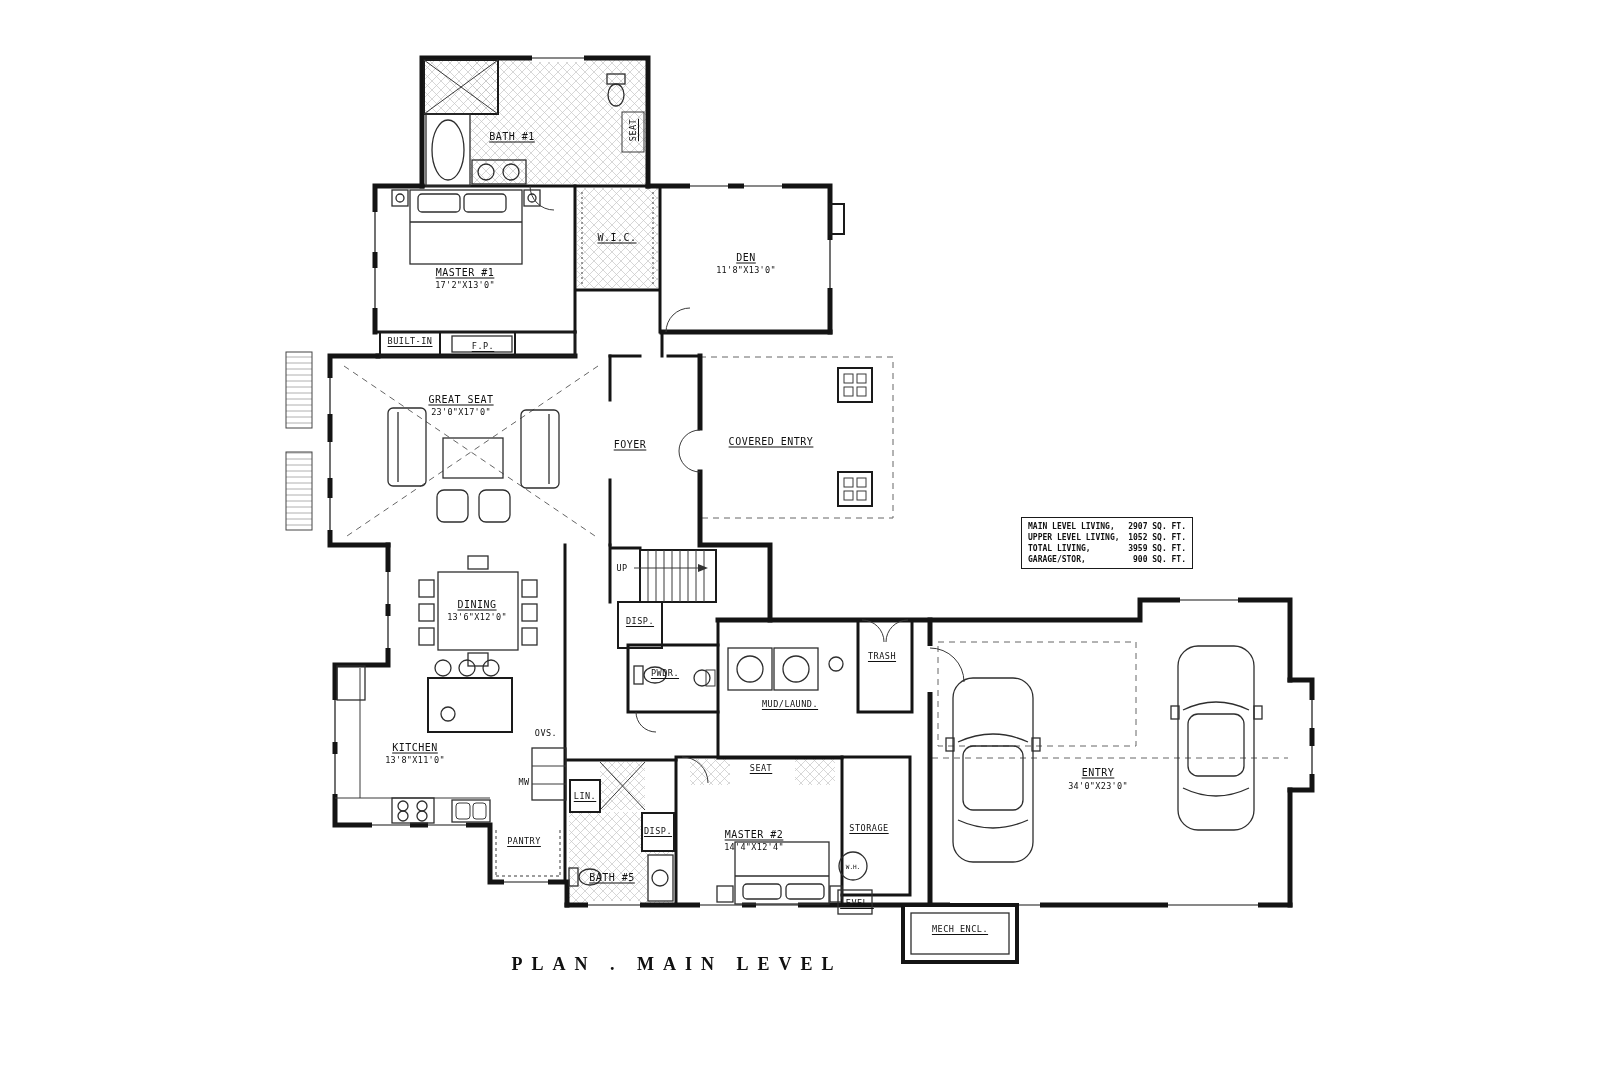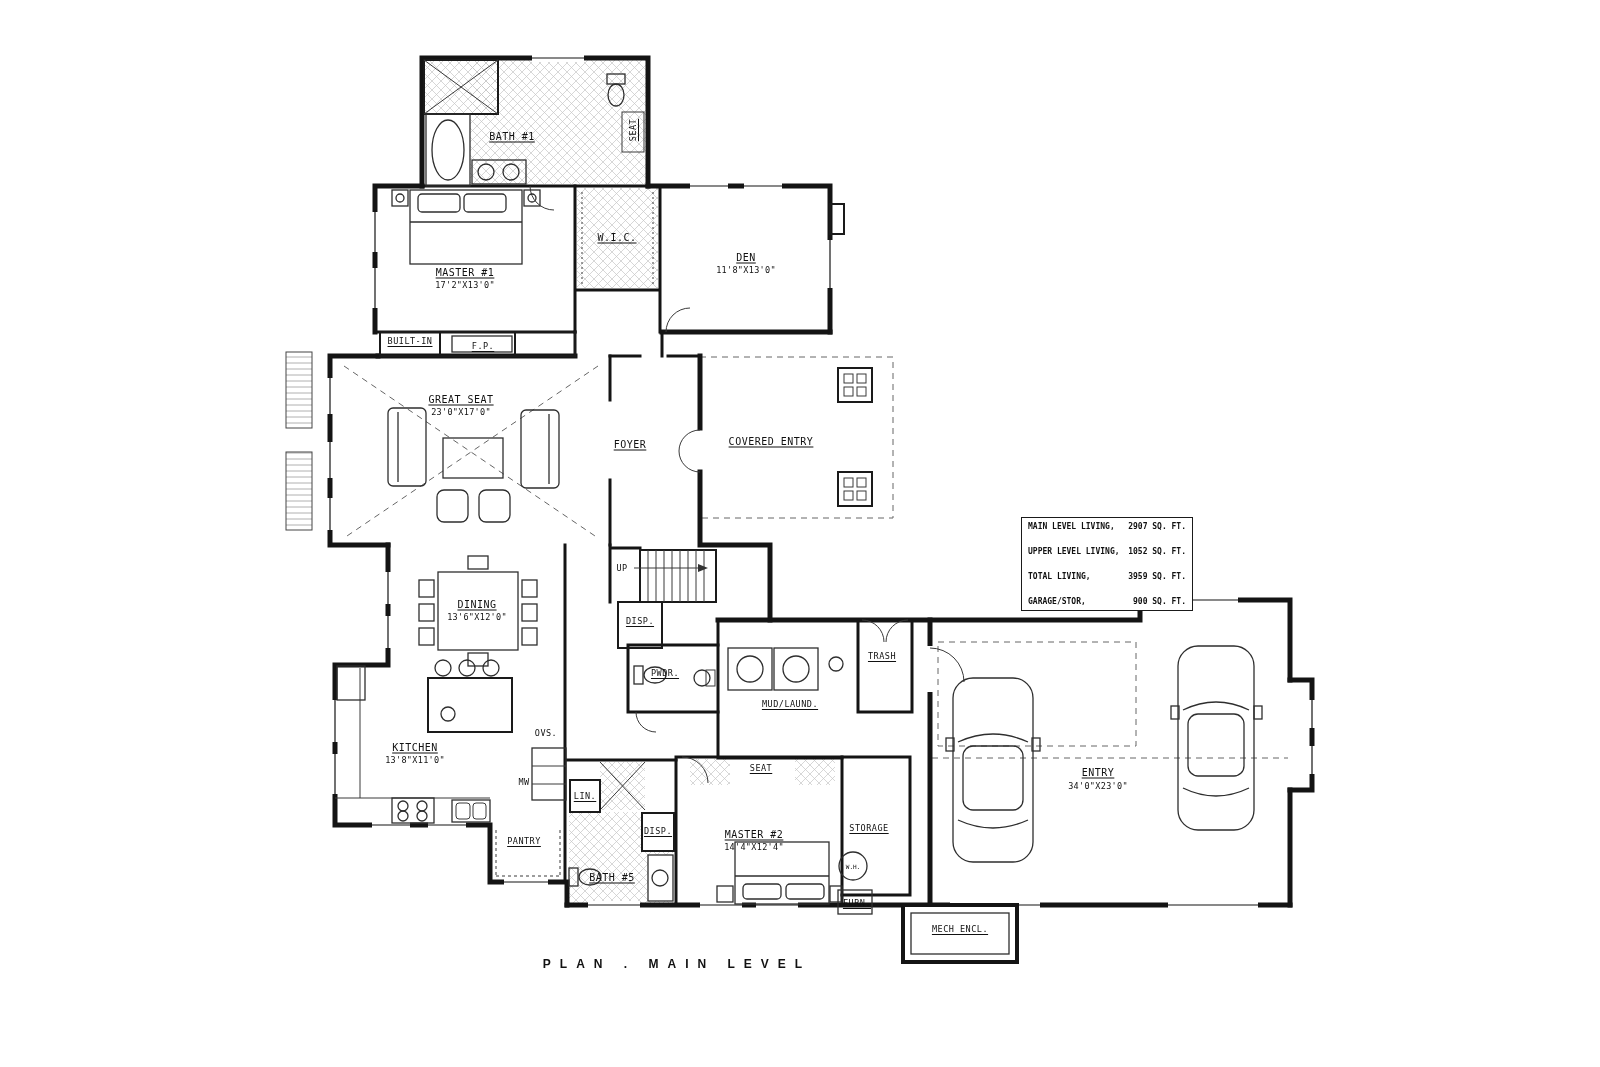--- a/index.html
+++ b/index.html
@@ -14,24 +14,24 @@
   .d{stroke:#666;stroke-width:1;fill:none;stroke-dasharray:6 5;}
   .win{stroke:#141414;stroke-width:1.2;fill:none;}
   .lbl{position:absolute;transform:translate(-50%,-50%);font-size:10px;letter-spacing:.5px;
        white-space:nowrap;text-decoration:underline;text-underline-offset:2px;}
   .dim{position:absolute;transform:translate(-50%,-50%);font-size:8.5px;letter-spacing:.3px;white-space:nowrap;}
   .sm{font-size:8.5px;}
   .tiny{font-size:6px;letter-spacing:0;text-decoration:none;}
   .nl{text-decoration:none;}
   .rot{transform:translate(-50%,-50%) rotate(-90deg);}
   .area-table{position:absolute;left:1021px;top:517px;width:158px;border:1.5px solid #1a1a1a;background:#fff;
-              padding:4px 6px;display:flex;flex-direction:column;gap:16px;}
+              padding:4px 6px;display:flex;flex-direction:column;gap:2px;}
   .ar{display:flex;justify-content:space-between;font-size:8px;font-weight:700;}
   .plan-title{position:absolute;left:677px;top:964px;transform:translate(-50%,-50%);
-              font-family:Liberation Sans, sans-serif;font-weight:700;font-size:12px;
+              font-family:Liberation Serif, serif;font-weight:700;font-size:18px;
               letter-spacing:9px;white-space:nowrap;}
 </style>
 </head>
 <body>
 
 <div class="page">
 
 <svg width="1600" height="1067" viewBox="0 0 1600 1067">
   <defs>
     <pattern id="xh" width="9" height="9" patternUnits="userSpaceOnUse">
@@ -339,21 +339,21 @@
 <div class="lbl sm nl" style="left:524px;top:782px">MW</div>
 <div class="lbl sm" style="left:585px;top:796px">LIN.</div>
 <div class="lbl sm" style="left:524px;top:841px">PANTRY</div>
 <div class="lbl sm" style="left:658px;top:831px">DISP.</div>
 <div class="lbl" style="left:612px;top:877px">BATH #5</div>
 <div class="lbl" style="left:754px;top:834px">MASTER #2</div>
 <div class="dim" style="left:754px;top:847px">14'4"X12'4"</div>
 <div class="lbl sm" style="left:761px;top:768px">SEAT</div>
 <div class="lbl sm" style="left:869px;top:828px">STORAGE</div>
 <div class="lbl tiny" style="left:853px;top:866px">W.H.</div>
-<div class="lbl sm" style="left:857px;top:903px">FURN.</div>
+<div class="lbl sm" style="left:857px;top:903px">LEVEL.</div>
 <div class="lbl" style="left:1098px;top:772px">ENTRY</div>
 <div class="dim" style="left:1098px;top:786px">34'0"X23'0"</div>
 <div class="lbl sm" style="left:960px;top:929px">MECH ENCL.</div>
 
 <div class="area-table">
   <div class="ar">
     <span>MAIN LEVEL LIVING,</span>
     <span>2907 SQ. FT.</span>
   </div>
   <div class="ar">

